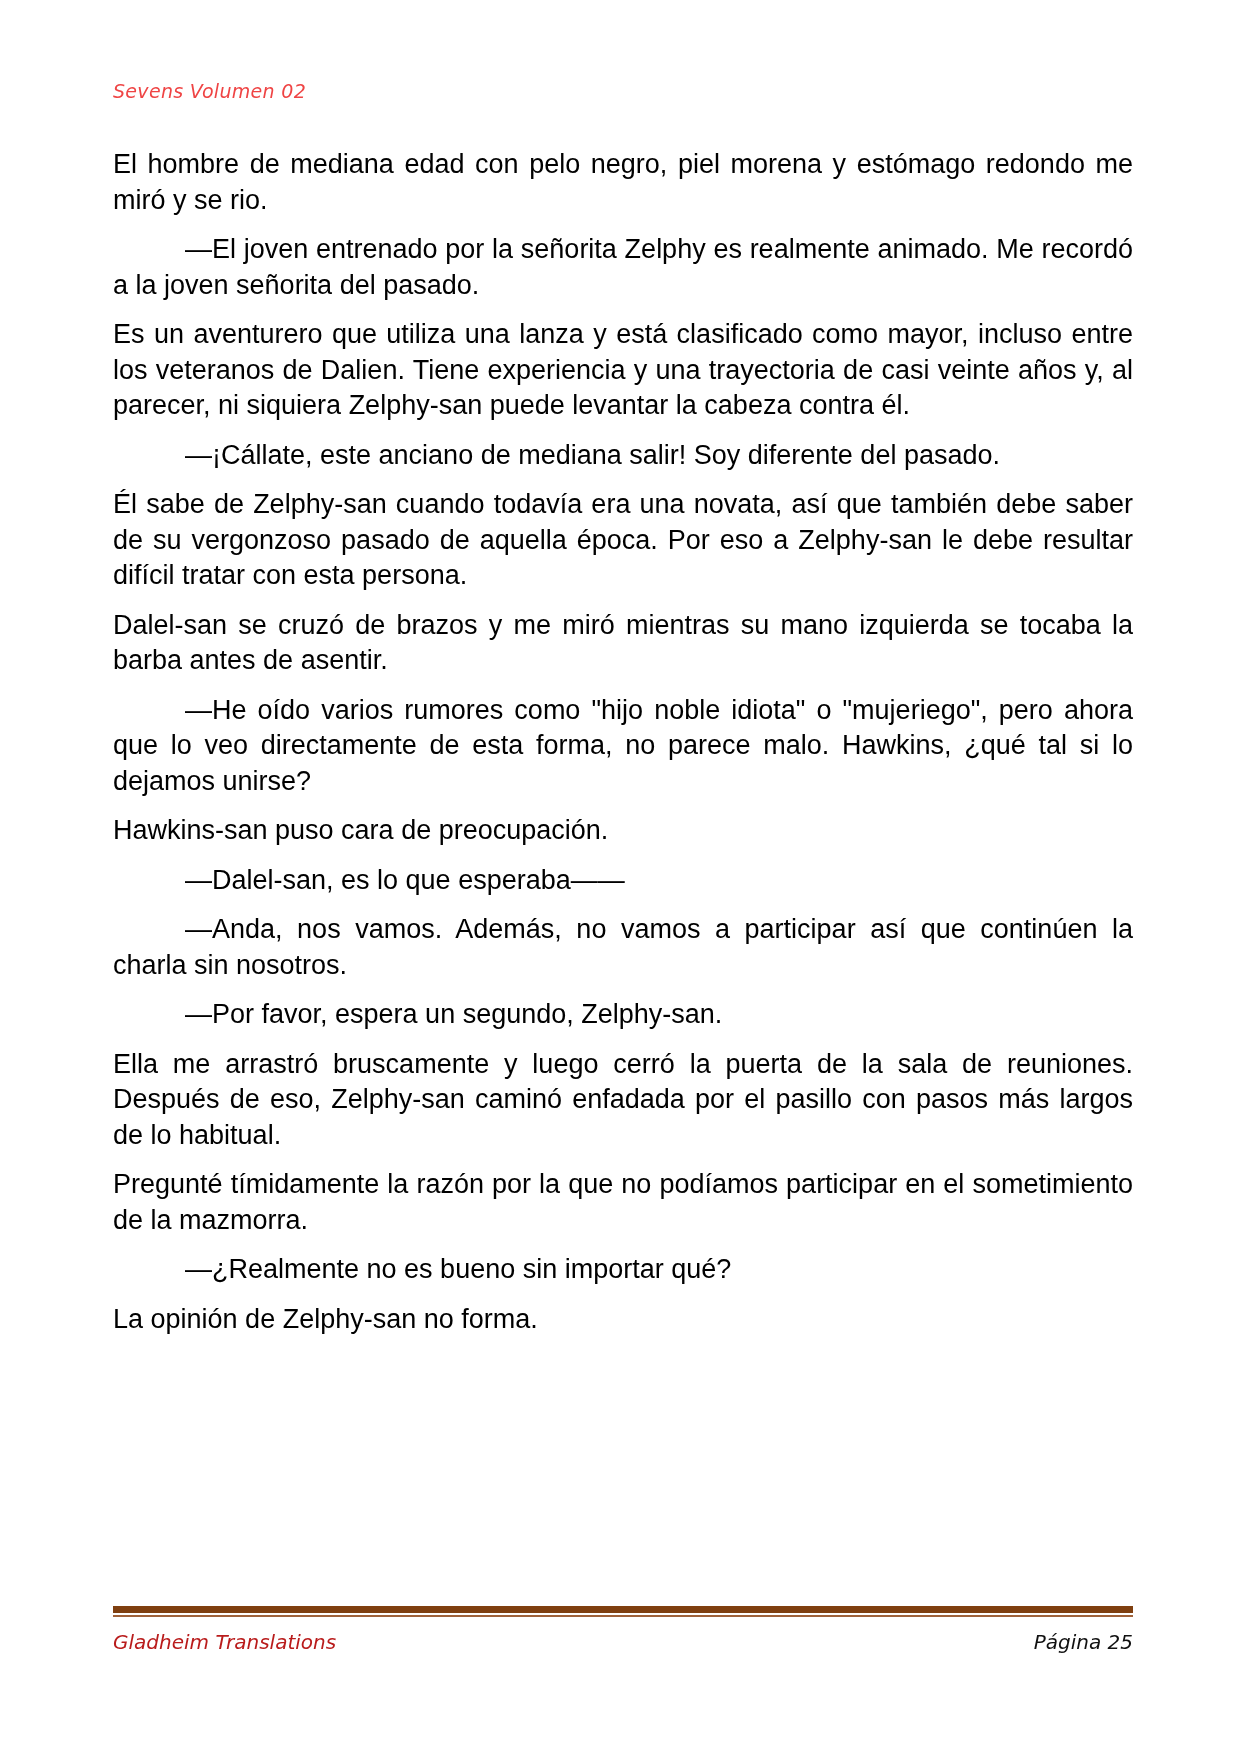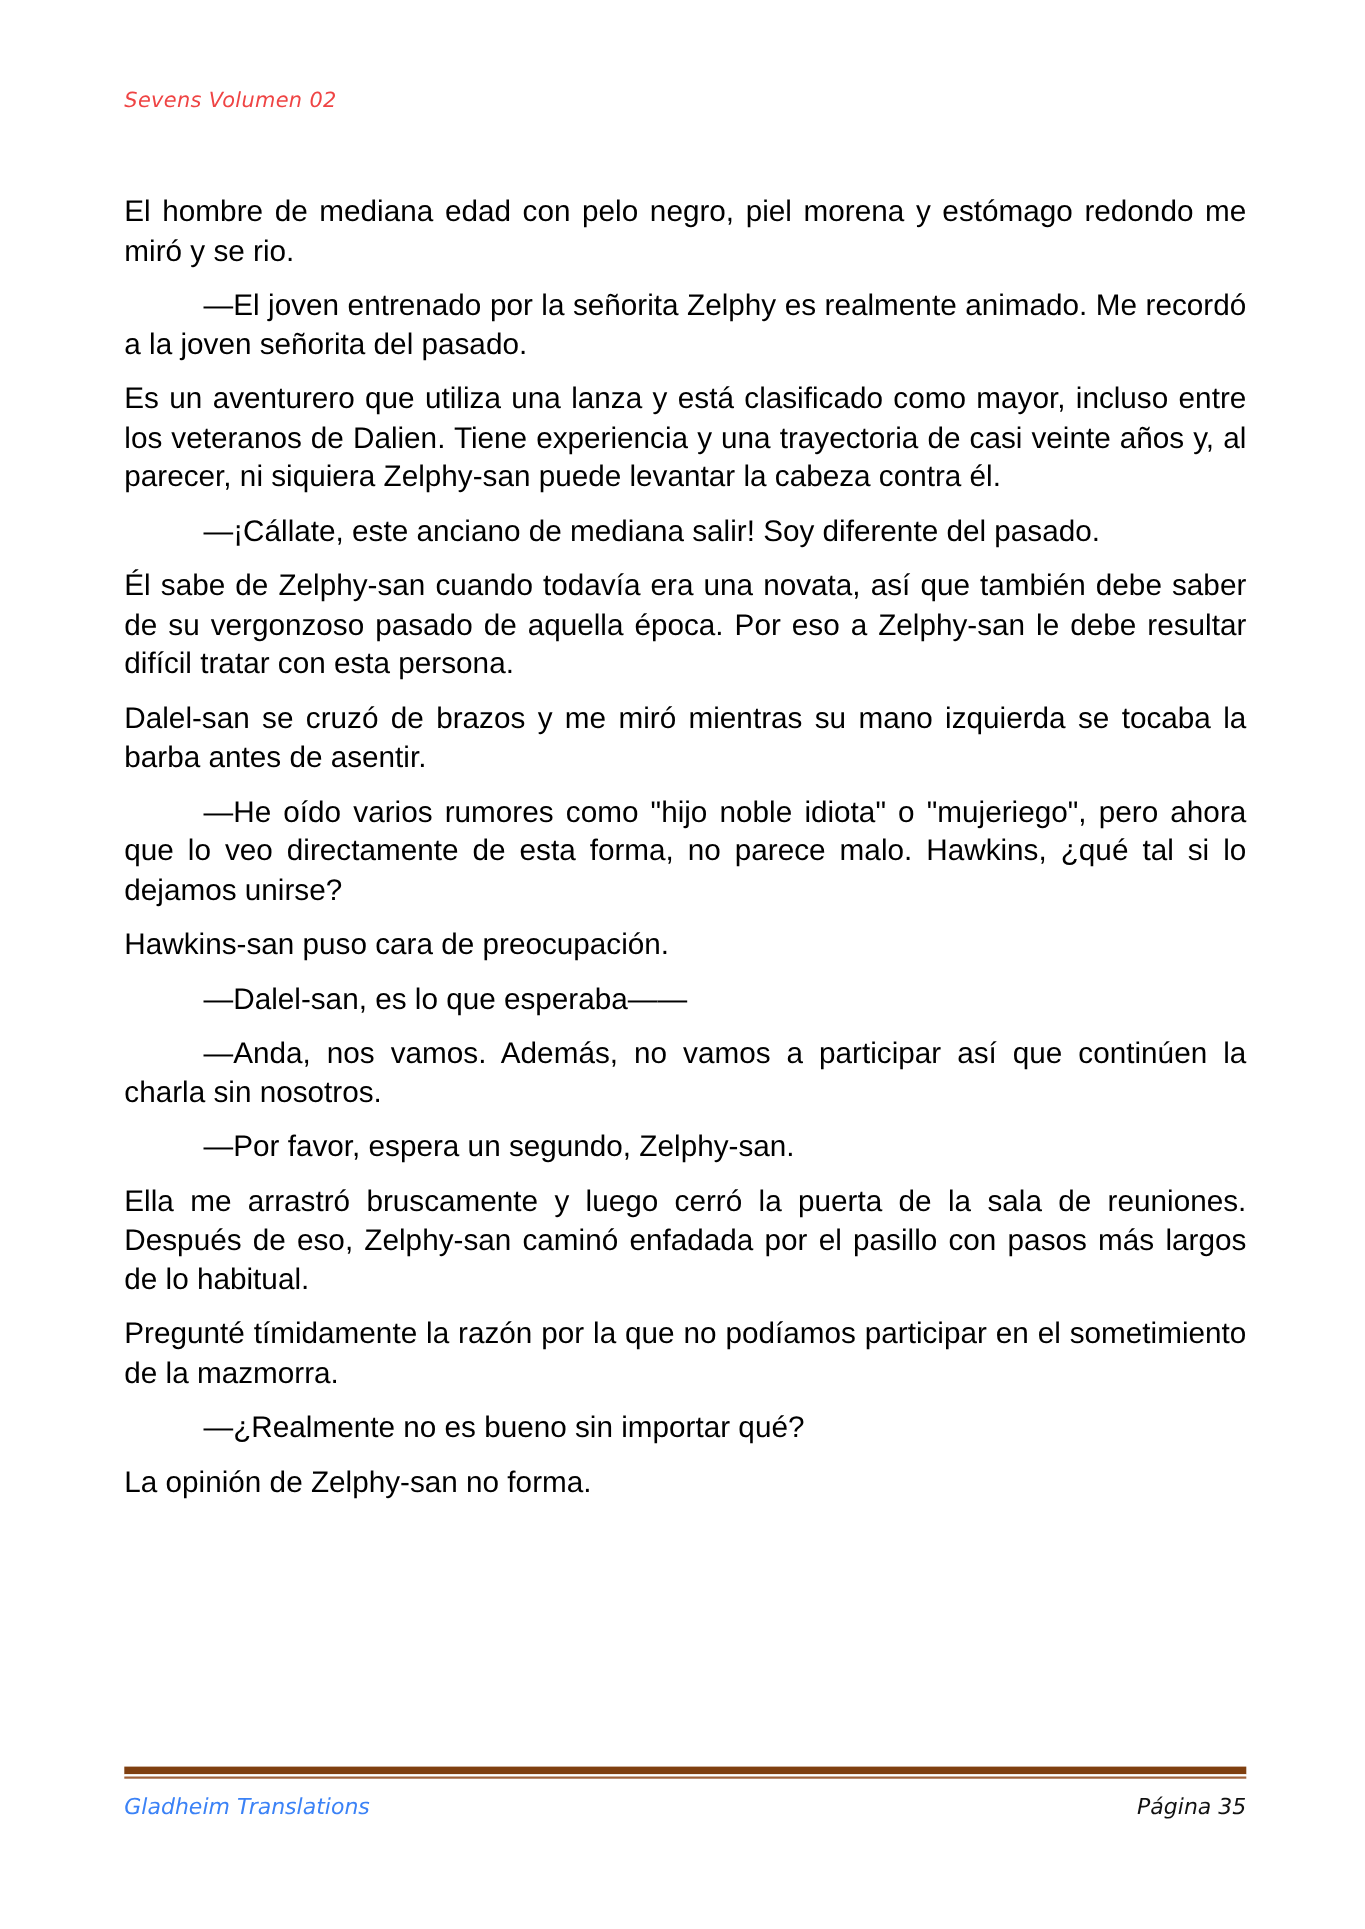--- a/index.html
+++ b/index.html
@@ -23,21 +23,20 @@
       font-style: italic;
       font-size: 19px;
       color: #ef4444;
       letter-spacing: 0.3px;
     }
     .body-text {
       position: absolute;
       left: 113px;
       top: 147px;
       width: 1020px;
-      margin-top: 28px;
     }
     .para {
       font-size: 27px;
       line-height: 35.5px;
       text-align: justify;
       margin: 0 0 14px 0;
     }
     .para.dialogue {
       text-indent: 72px;
     }
@@ -59,21 +58,21 @@
       height: 2px;
       background: #a0623a;
     }
     .footer-left {
       position: absolute;
       left: 113px;
       top: 1630px;
       font-family: "DejaVu Sans", sans-serif;
       font-style: italic;
       font-size: 20px;
-      color: #3b82f6;
+      color: #b91c1c;
     }
     .footer-right {
       position: absolute;
       right: 108px;
       top: 1630px;
       font-family: "DejaVu Sans", sans-serif;
       font-style: italic;
       font-size: 20px;
       color: #111;
     }
@@ -101,13 +100,13 @@
   <p class="para">La opinión de Zelphy-san no forma.</p>
 </div>
 
 <div class="footer-rule">
   <div class="rule-thick"></div>
   <div class="rule-gap"></div>
   <div class="rule-thin"></div>
 </div>
 
 <div class="footer-left">Gladheim Translations</div>
-<div class="footer-right">Página 35</div>
+<div class="footer-right">Página 25</div>
 
 </body></html>

